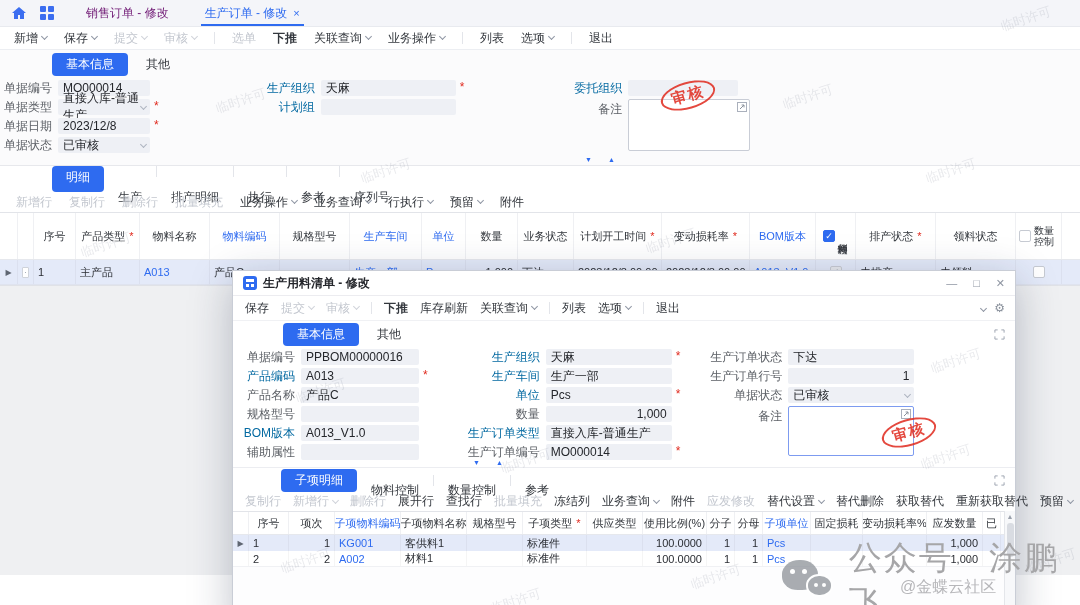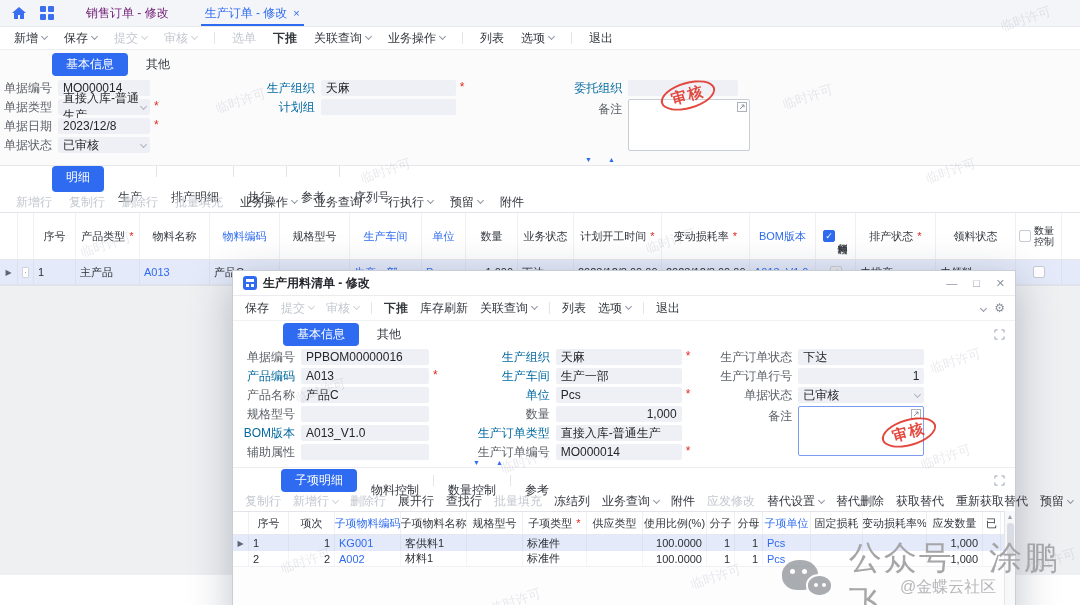--- a/index.html
+++ b/index.html
@@ -93,21 +93,21 @@
   .mticon svg{display:block;}
   .mtitle b{font-size:12px;color:#24262b;}
   .wctl{margin-left:auto;display:flex;gap:16px;color:#8f96a3;font-size:11px;}
   .wctl span{cursor:pointer;}
   .mtoolbar{height:25px;display:flex;align-items:center;padding-left:12px;border-bottom:1px solid #f0f1f4;}
   .mtool-right{margin-left:auto;display:flex;align-items:center;gap:8px;padding-right:10px;color:#8a919c;}
   .gear{font-size:12px;color:#8a919c;}
   .msec{height:26px;display:flex;align-items:center;padding-left:12px;gap:4px;}
   .msec .exp{margin-left:auto;margin-right:10px;}
   .mform{position:relative;padding:2px 0;height:110px;}
-  .m1l{width:62px;} .m1f{width:128px;}
+  .m1l{width:62px;} .m1f{width:118px;}
   .m2l{width:76px;margin-left:36px;} .m2f{width:126px;}
   .m3l{width:78px;margin-left:24px;} .m3f{width:126px;}
   .mmemo{width:126px;height:50px;background:#fff;border:1px solid #7d9bf0;border-radius:2px;position:relative;}
   .mmemo .zm{position:absolute;top:2px;right:2px;}
   .mcollapse{height:11px;display:flex;align-items:center;gap:16px;background:#fff;border-bottom:1px solid #ecedf1;padding-left:240px;}
   .mdtabs{height:24px;display:flex;align-items:center;padding-left:10px;gap:2px;}
   .mdtoolbar{height:19px;display:flex;align-items:center;padding-left:12px;}
   .mdtoolbar .ti{margin-right:12px;}
   .mgrid-viewport{position:relative;flex:1;background:#fdfdfe;}
   .vscroll{position:absolute;top:0;right:0;bottom:0;width:11px;border-left:1px solid #e4e6ea;background:#f7f8fa;display:flex;flex-direction:column;align-items:center;}

